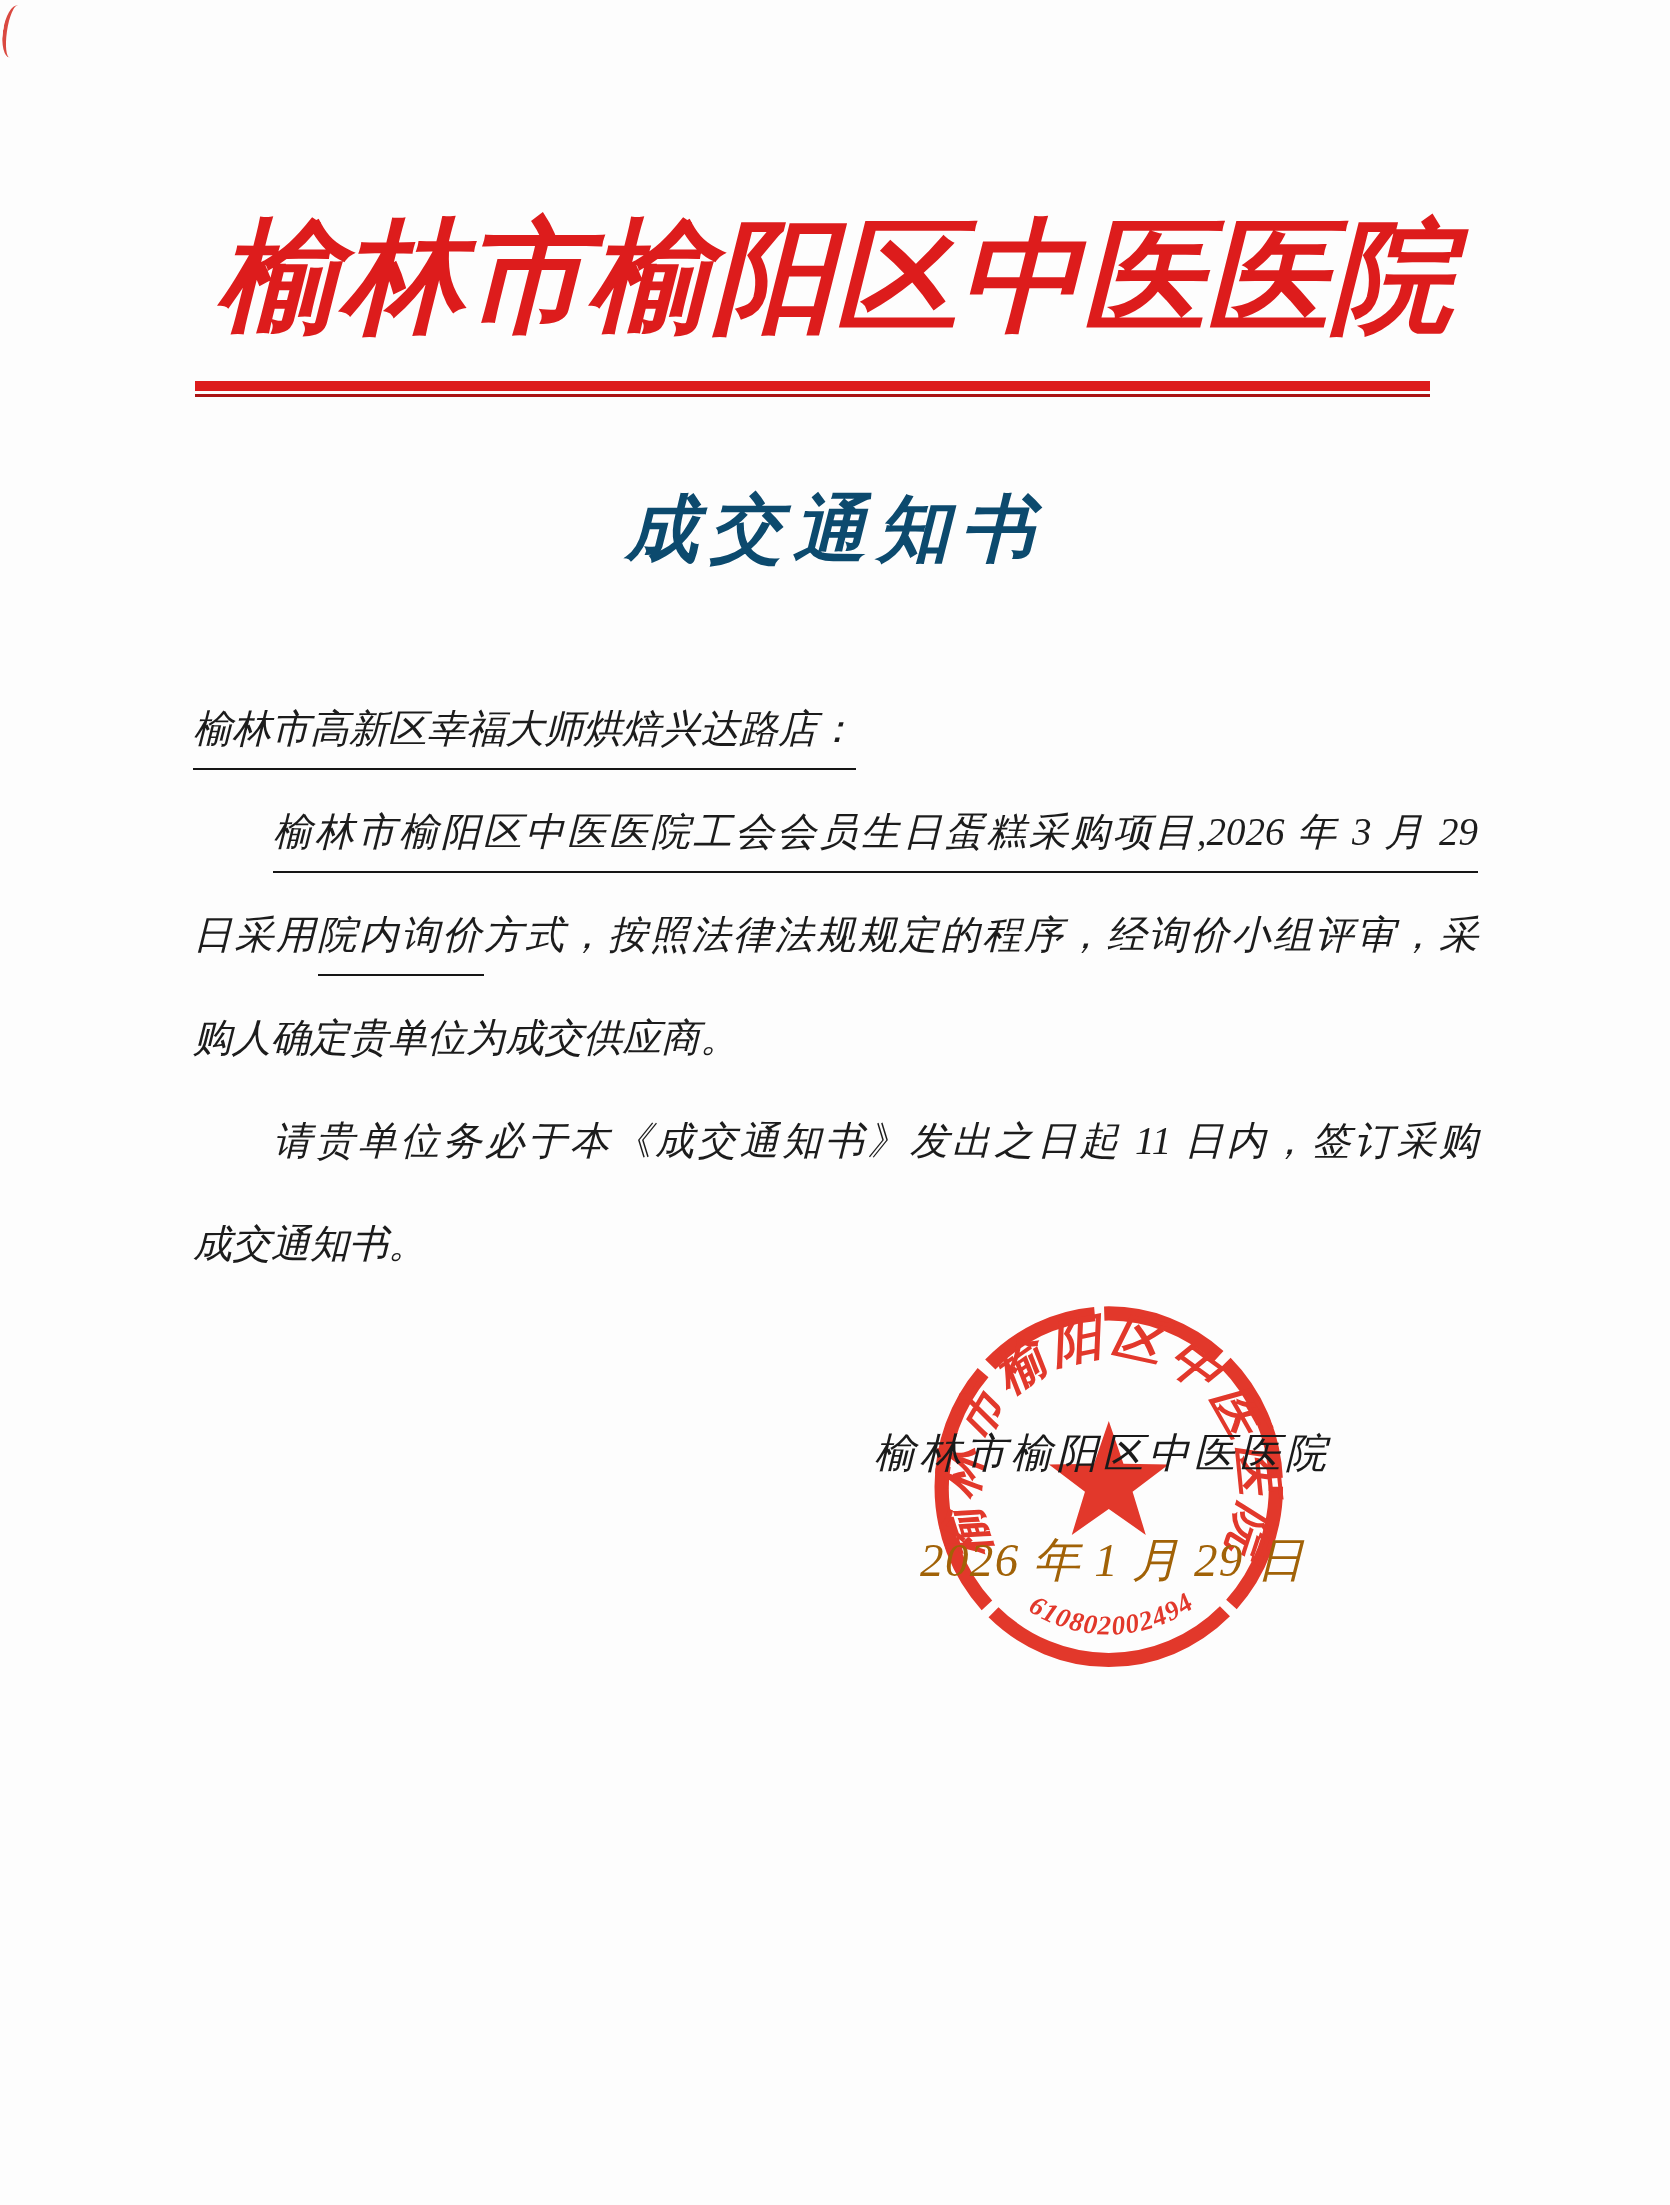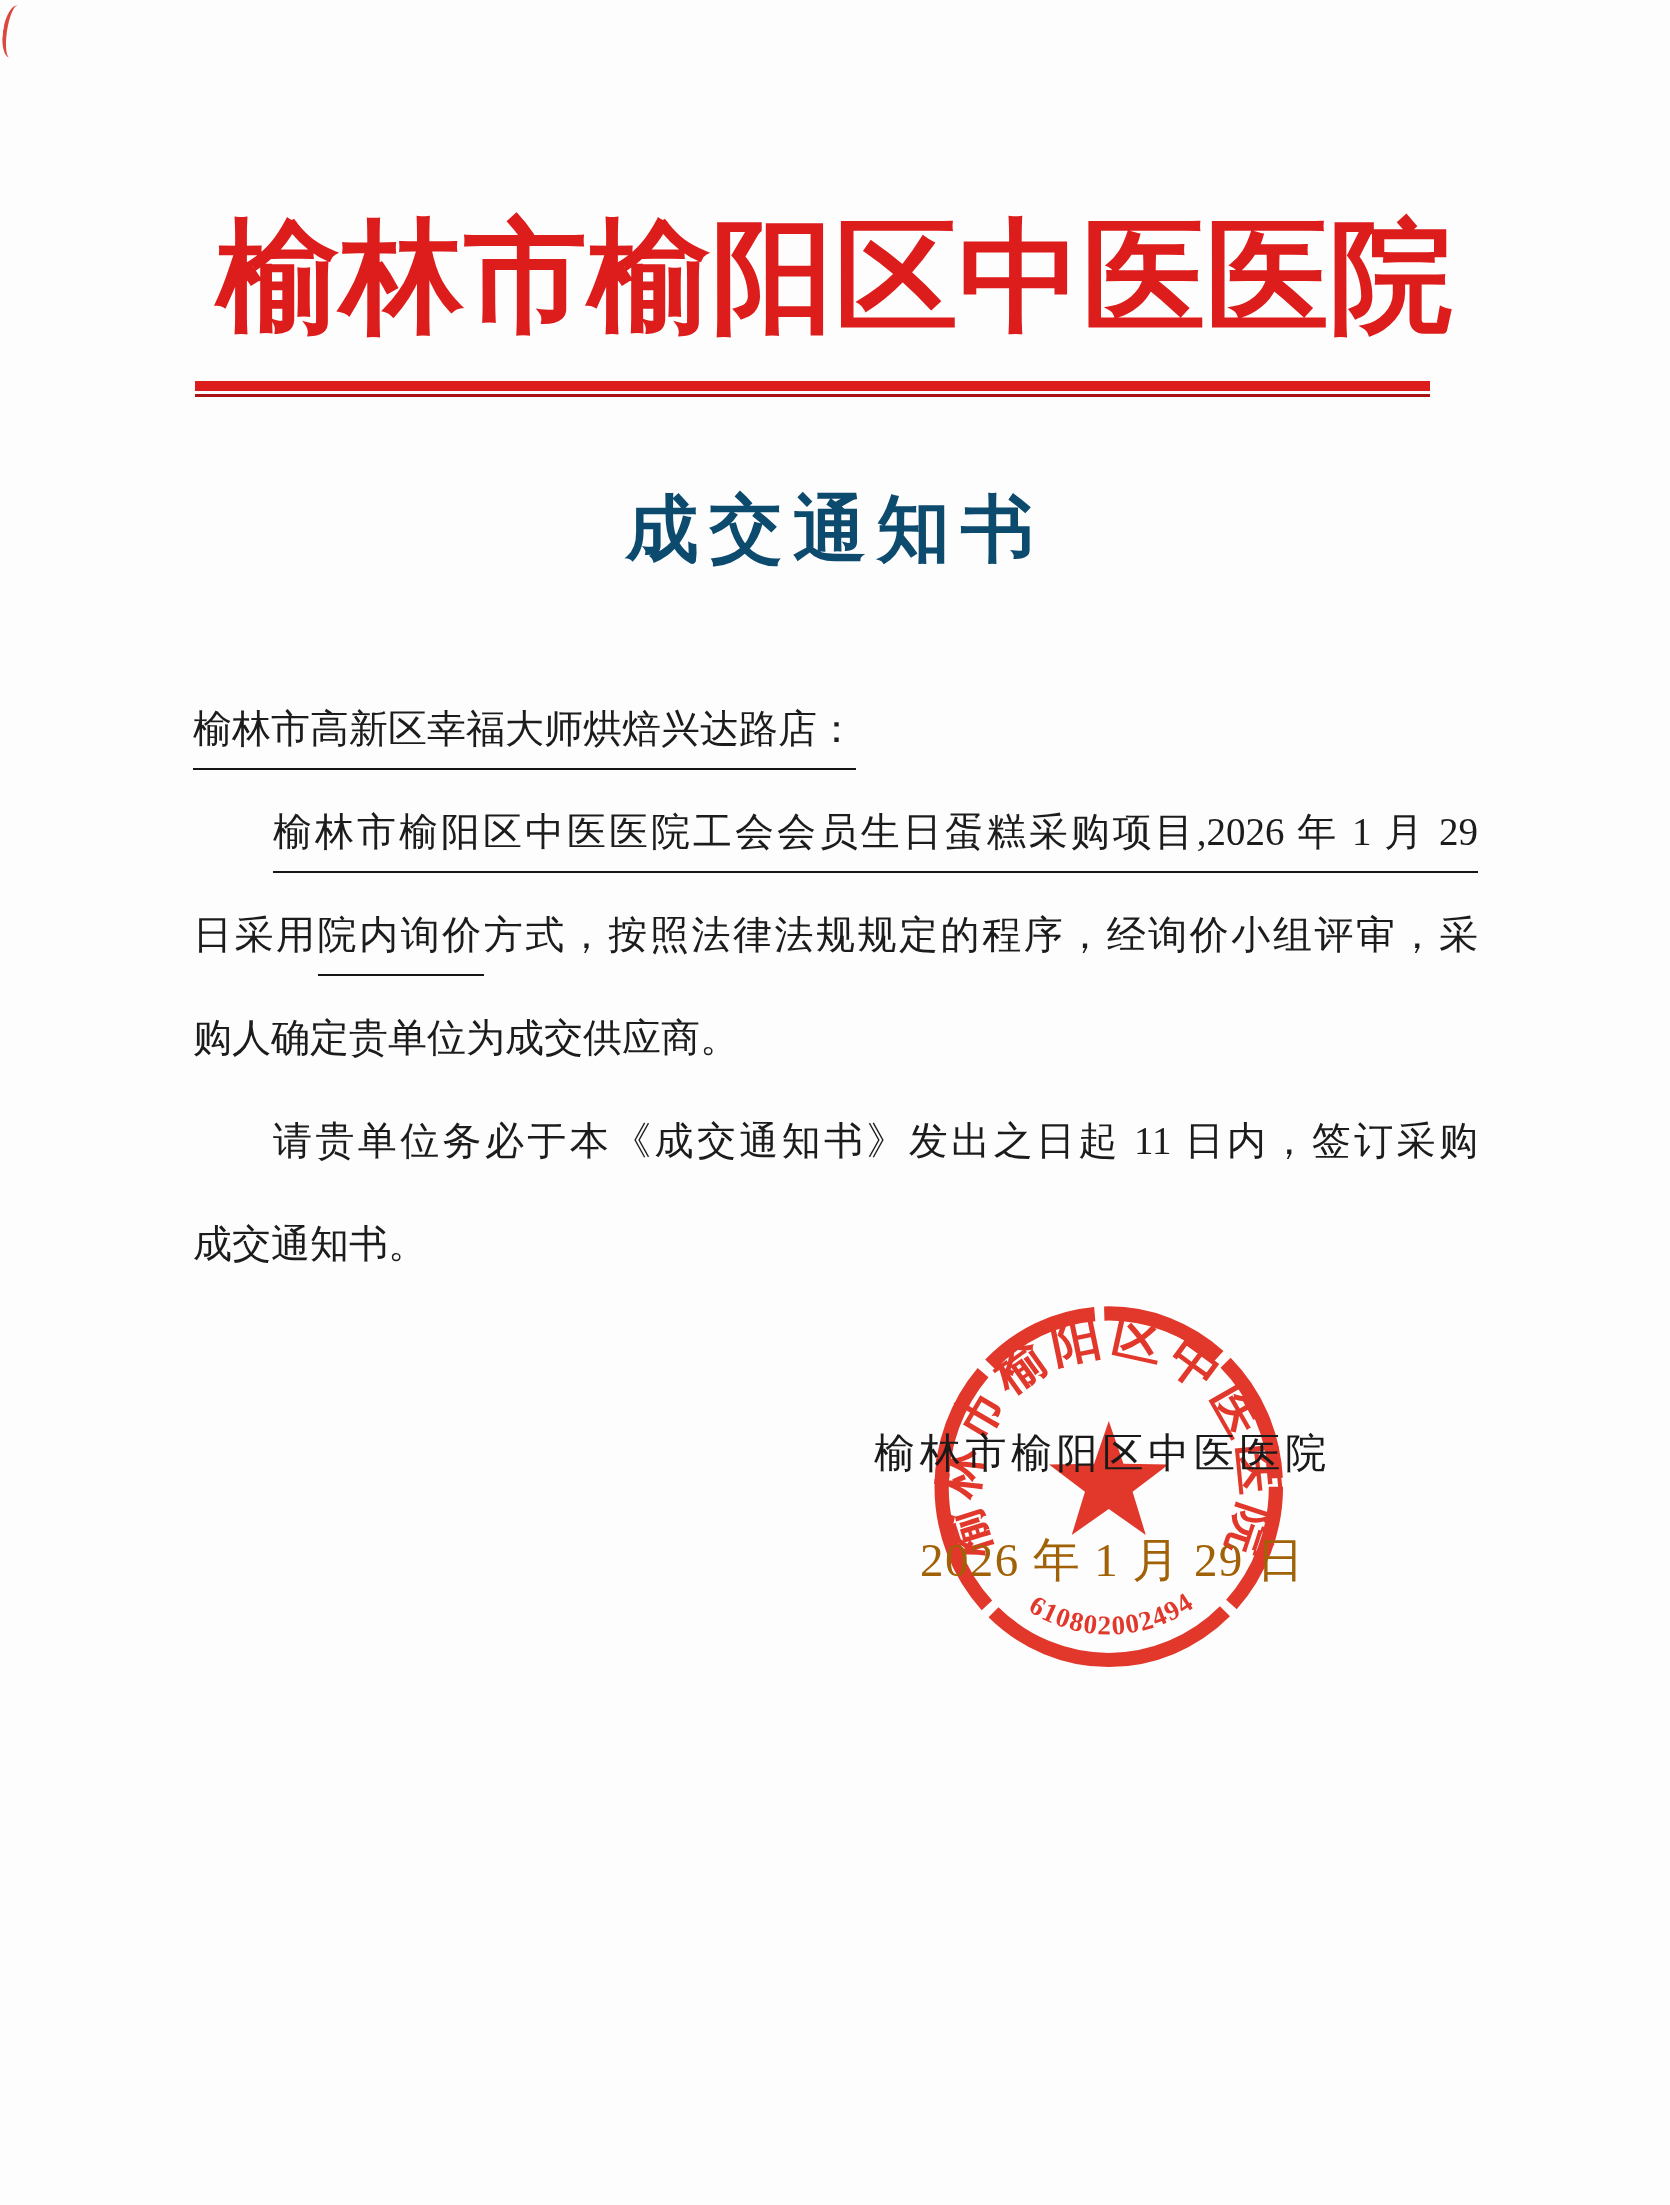--- a/index.html
+++ b/index.html
@@ -3,21 +3,21 @@
 <meta charset="utf-8">
 <style>
   html,body{margin:0;padding:0;}
   body{
     width:1670px;height:2205px;
     background:#fdfdfd;
     font-family:"Liberation Serif","DejaVu Serif",serif;
     position:relative;
     overflow:hidden;
   }
-  .page{position:absolute;left:0;top:0;width:1670px;height:2205px;background:#fdfdfd;}
+  .page{position:absolute;left:0;top:0;width:1670px;height:2205px;background:#fdfdfd;font-style:italic;}
   
   .artifact{
     position:absolute;left:2.7px;top:5.4px;width:17.6px;height:53px;
     border-left:4.7px solid #d42a20;border-radius:60% 0 0 55%;
     transform:rotate(8deg);opacity:.85;
   }
   
   .header-title{
     position:absolute;left:0;top:203px;width:1670px;
     text-align:center;
@@ -78,21 +78,21 @@
   <div class="rule">
     <div class="rule-thick"></div>
     <div class="rule-thin"></div>
   </div>
 
   <div class="doc-title">成交通知书</div>
 
   <div class="body-block">
     <div class="line"><span class="u">榆林市高新区幸福大师烘焙兴达路店：</span></div>
 
-    <div class="line just indent"><span class="u">榆林市榆阳区中医医院工会会员生日蛋糕采购项目,2026 年 1 月 29</span></div>
+    <div class="line just indent"><span class="u">榆林市榆阳区中医医院工会会员生日蛋糕采购项目,2026 年 3 月 29</span></div>
 
     <div class="line just"><span>日采用</span><span class="u">院内询价</span><span>方式，按照法律法规规定的程序，经询价小组评审，采</span></div>
 
     <div class="line"><span>购人确定贵单位为成交供应商。</span></div>
 
     <div class="line just indent"><span>请贵单位务必于本《成交通知书》发出之日起 11 日内，签订采购</span></div>
 
     <div class="line"><span>成交通知书。</span></div>
   </div>
 

